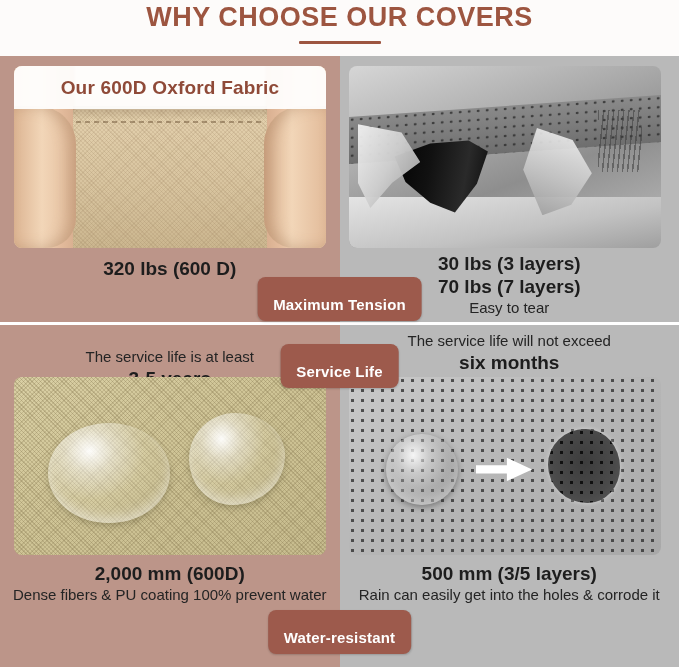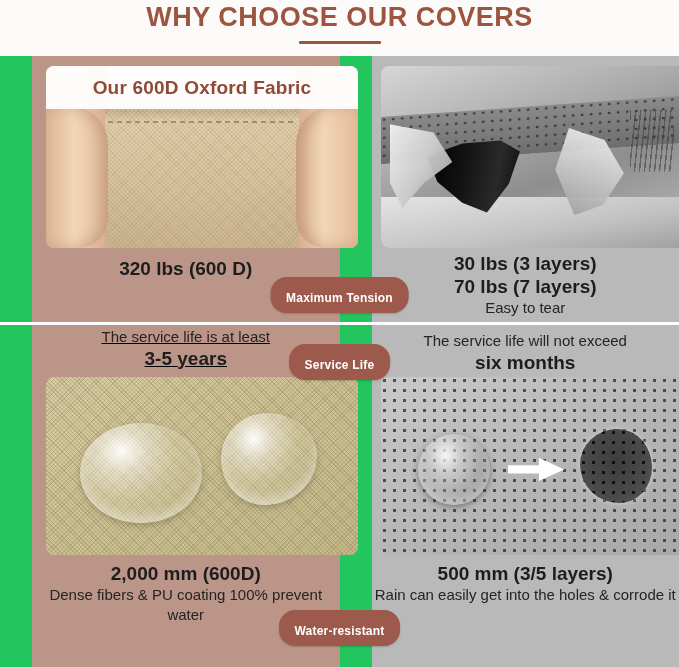--- a/index.html
+++ b/index.html
@@ -5,21 +5,21 @@
   * { box-sizing: border-box; margin:0; padding:0; }
   html, body {
     width: 679px; height: 667px;
     overflow: hidden;
     background: #ffffff;
     font-family: "Liberation Sans", sans-serif;
   }
   .page {
     position: relative;
     width: 679px; height: 667px;
-    background: #22c55e;
+    background: #a3a3a3;
   }
 
   
   .header {
     position: absolute; left:0; top:0; width:679px; height:56px;
     background:#fdfbfa;
     display:flex; flex-direction:column; align-items:center; justify-content:flex-start;
   }
   .header-title {
     margin-top: 2px;
@@ -38,21 +38,21 @@
   .grid {
     position:absolute; left:0; top:56px; width:679px; height:611px;
   }
   .row { position:relative; width:679px; display:flex; }
   .row-top { height: 268px; }
   .row-bot { height: 343px; }
   .row-divider {
     position:absolute; left:0; width:679px; height:3px; background:#ffffff; z-index:6;
   }
 
-  .col { position:relative; width:339.5px; height:100%; padding: 5px; margin-left: 32px; }
+  .col { position:relative; width:339.5px; height:100%; padding: 5px; }
   .col-left  { background:#bc9589; }
   .col-right { background:#b9b9b9; }
 
   
   .photo {
     position:absolute;
     border-radius:8px;
     overflow:hidden;
   }
   .photo-top-left  { left:14px; top:10px;  width:312px; height:182px; }
@@ -205,34 +205,34 @@
   .stat-pre{
     font-size:15px; font-weight:400; color:#242424; line-height:1.3;
   }
   .stat-mid{
     font-size:19px; font-weight:700; color:#1d1d1d; line-height:1.25;
   }
 
   
   .tl-stats { top:201px; }
   .tr-stats { top:196px; }
-  .bl-top   { top:3px;text-decoration:underline; }
+  .bl-top   { top:23px; }
   .br-top   { top:7px; }
   .bl-stats { top:238px; }
   .br-stats { top:238px; }
 
   
   .badge{
     position:absolute; z-index:20;
     left:50%; transform:translateX(-50%);
     background:#9d5a4c;
     color:#ffffff;
-    font-size:12px; font-weight:700;
-    padding:14px 16px 8px;
-    border-radius:16px;
+    font-size:15px; font-weight:700;
+    padding:19px 16px 8px;
+    border-radius:8px;
     white-space:nowrap;
     box-shadow:0 1px 2px rgba(0,0,0,.18);
     letter-spacing:.2px;
   }
   .badge-tension  { top:277px; }
   .badge-service  { top:344px; }
   .badge-water    { top:610px; }
 </style>
 </head>
 <body>

